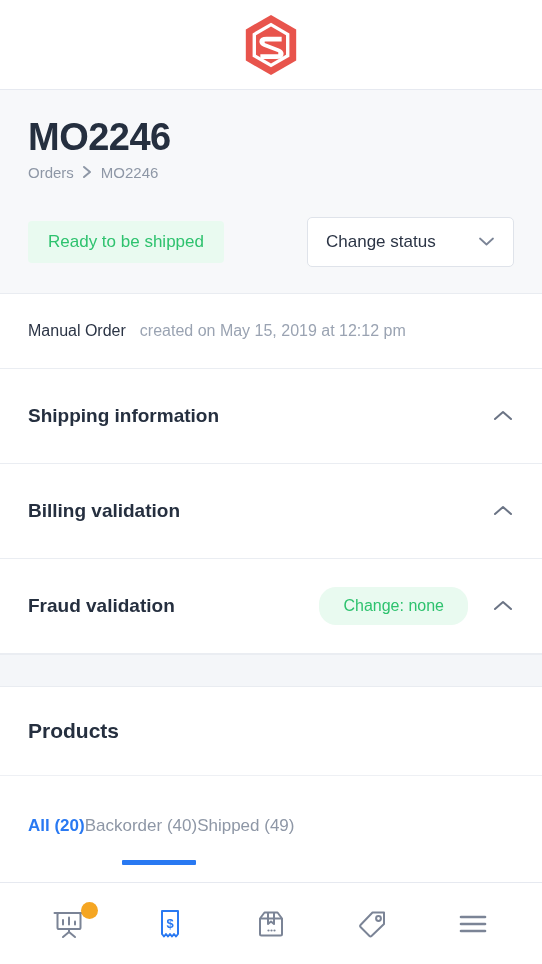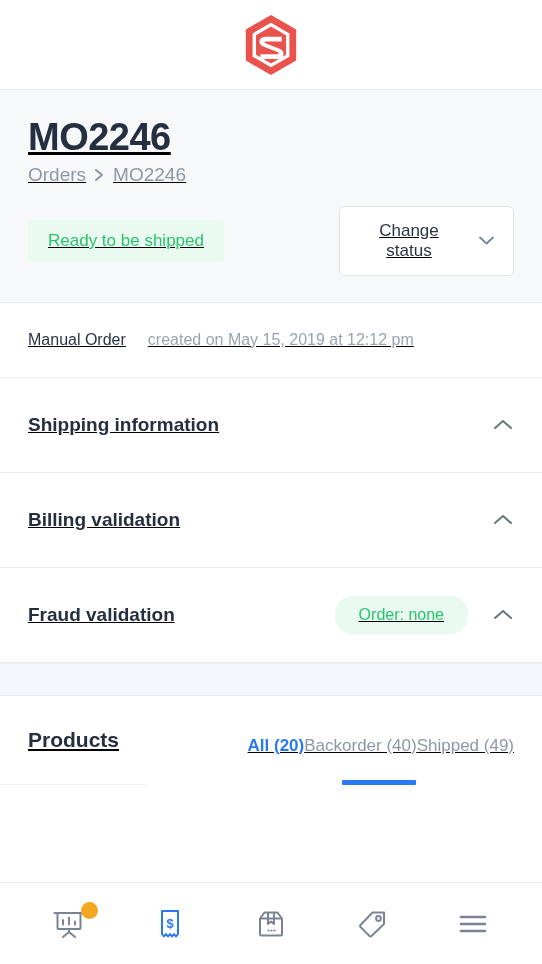--- a/index.html
+++ b/index.html
@@ -14,21 +14,20 @@
     -webkit-font-smoothing: antialiased;
     overflow: hidden;
   }
   .screen {
     position: relative;
     width: 542px;
     height: 964px;
     background: #ffffff;
     display: flex;
     flex-direction: column;
-    text-decoration: underline;
   }
 
   
   .topbar {
     height: 89px;
     min-height: 89px;
     background: #ffffff;
     border-bottom: 1px solid #e6e9f0;
     display: flex;
     align-items: center;
@@ -53,23 +52,23 @@
     font-weight: bold;
     color: #252f3f;
     letter-spacing: -0.5px;
     line-height: 1.05;
     margin: 0 0 6px 0;
   }
   .breadcrumb {
     display: flex;
     align-items: center;
     gap: 8px;
-    font-size: 19px;
+    font-size: 15px;
     color: #8e97a6;
-    margin-bottom: 20px;
+    margin-bottom: 36px;
   }
   .breadcrumb .crumb-sep {
     display: inline-flex;
     align-items: center;
   }
   .header-row {
     display: flex;
     align-items: center;
     justify-content: space-between;
   }
@@ -79,40 +78,40 @@
     font-size: 17px;
     padding: 11px 20px;
     border-radius: 4px;
     display: inline-block;
   }
   .change-status-btn {
     display: flex;
     align-items: center;
     justify-content: space-between;
     gap: 18px;
-    width: 175px;
+    width: 207px;
     box-sizing: border-box;
     background: #ffffff;
     border: 1px solid #dfe3ea;
     border-radius: 5px;
     padding: 14px 18px;
     font-size: 17px;
     color: #2b3445;
     cursor: pointer;
     font-family: "Liberation Sans", sans-serif;
   }
 
   
   .meta-row {
     padding: 28px 28px;
     border-bottom: 1px solid #eaedf2;
     font-size: 16px;
     display: flex;
     align-items: center;
-    gap: 22px;
+    gap: 14px;
     background: #ffffff;
   }
   .meta-type {
     color: #2b3445;
   }
   .meta-created {
     color: #9aa3b2;
   }
 
   
@@ -156,25 +155,24 @@
     background: #f4f6f9;
     border-top: 1px solid #eaedf2;
     border-bottom: 1px solid #e9ecf1;
   }
 
   
   .products-card {
     flex: 1;
     background: #ffffff;
     display: flex;
-    flex-direction: row;
+    flex-direction: column;
     border-top-left-radius: 6px;
     border-top-right-radius: 6px;
     overflow: hidden;
-    justify-content: space-between;
   }
   .products-head {
     padding: 0 28px;
     height: 88px;
     display: flex;
     align-items: center;
     border-bottom: 1px solid #eef0f4;
   }
   .products-title {
     font-size: 21px;
@@ -302,21 +300,21 @@
         <svg width="22" height="13" viewBox="0 0 22 13">
             <path d="M3 10 L11 3 L19 10" fill="none" stroke="#6b7485" stroke-width="2" stroke-linecap="round" stroke-linejoin="round"></path>
           </svg>
       </span>
     </div>
   </div>
 
   <div class="accordion-row">
     <span class="accordion-title">Fraud validation</span>
     <div class="accordion-right">
-      <span class="score-badge">Order: none</span>
+      <span class="score-badge">Change: none</span>
       <span class="chevron-up">
         <svg width="22" height="13" viewBox="0 0 22 13">
             <path d="M3 10 L11 3 L19 10" fill="none" stroke="#6b7485" stroke-width="2" stroke-linecap="round" stroke-linejoin="round"></path>
           </svg>
       </span>
     </div>
   </div>
 
   <div class="gap-strip"></div>
 

